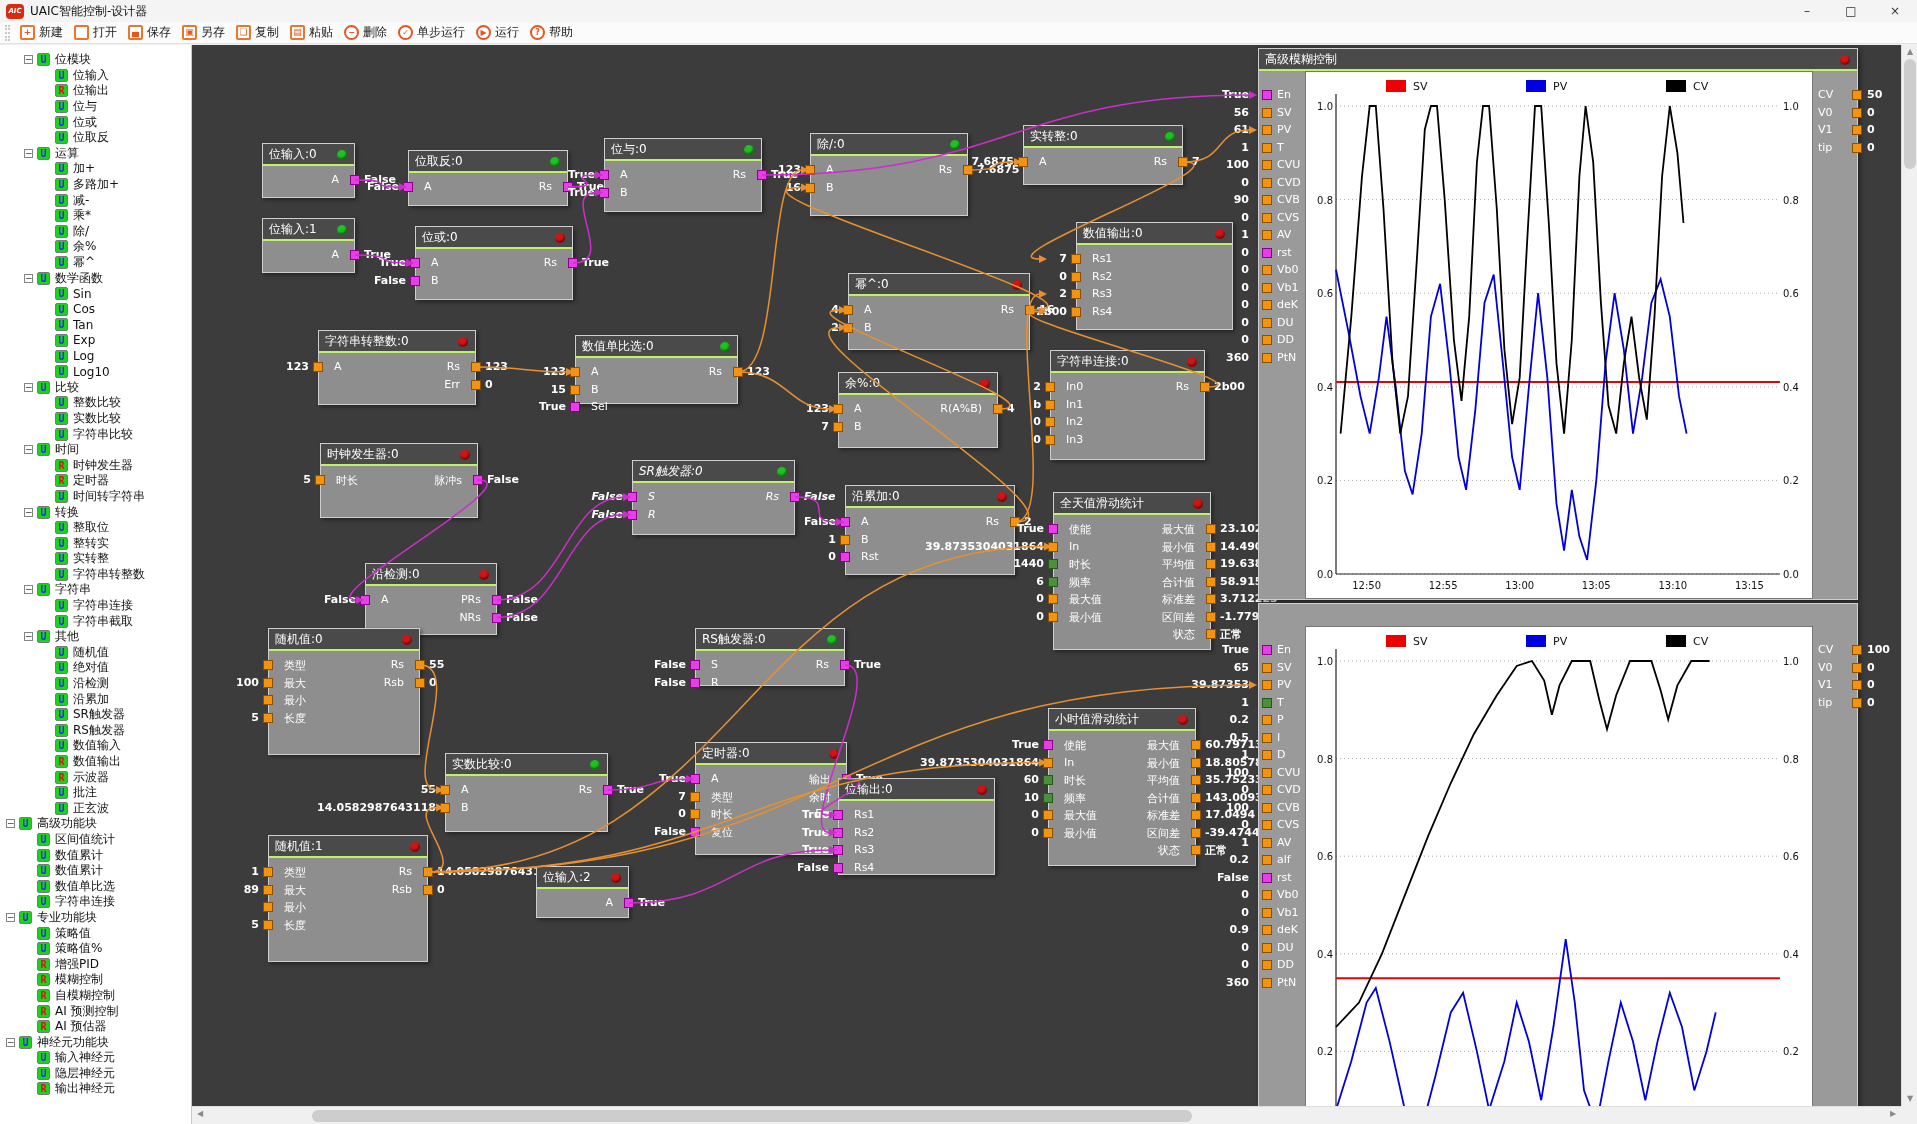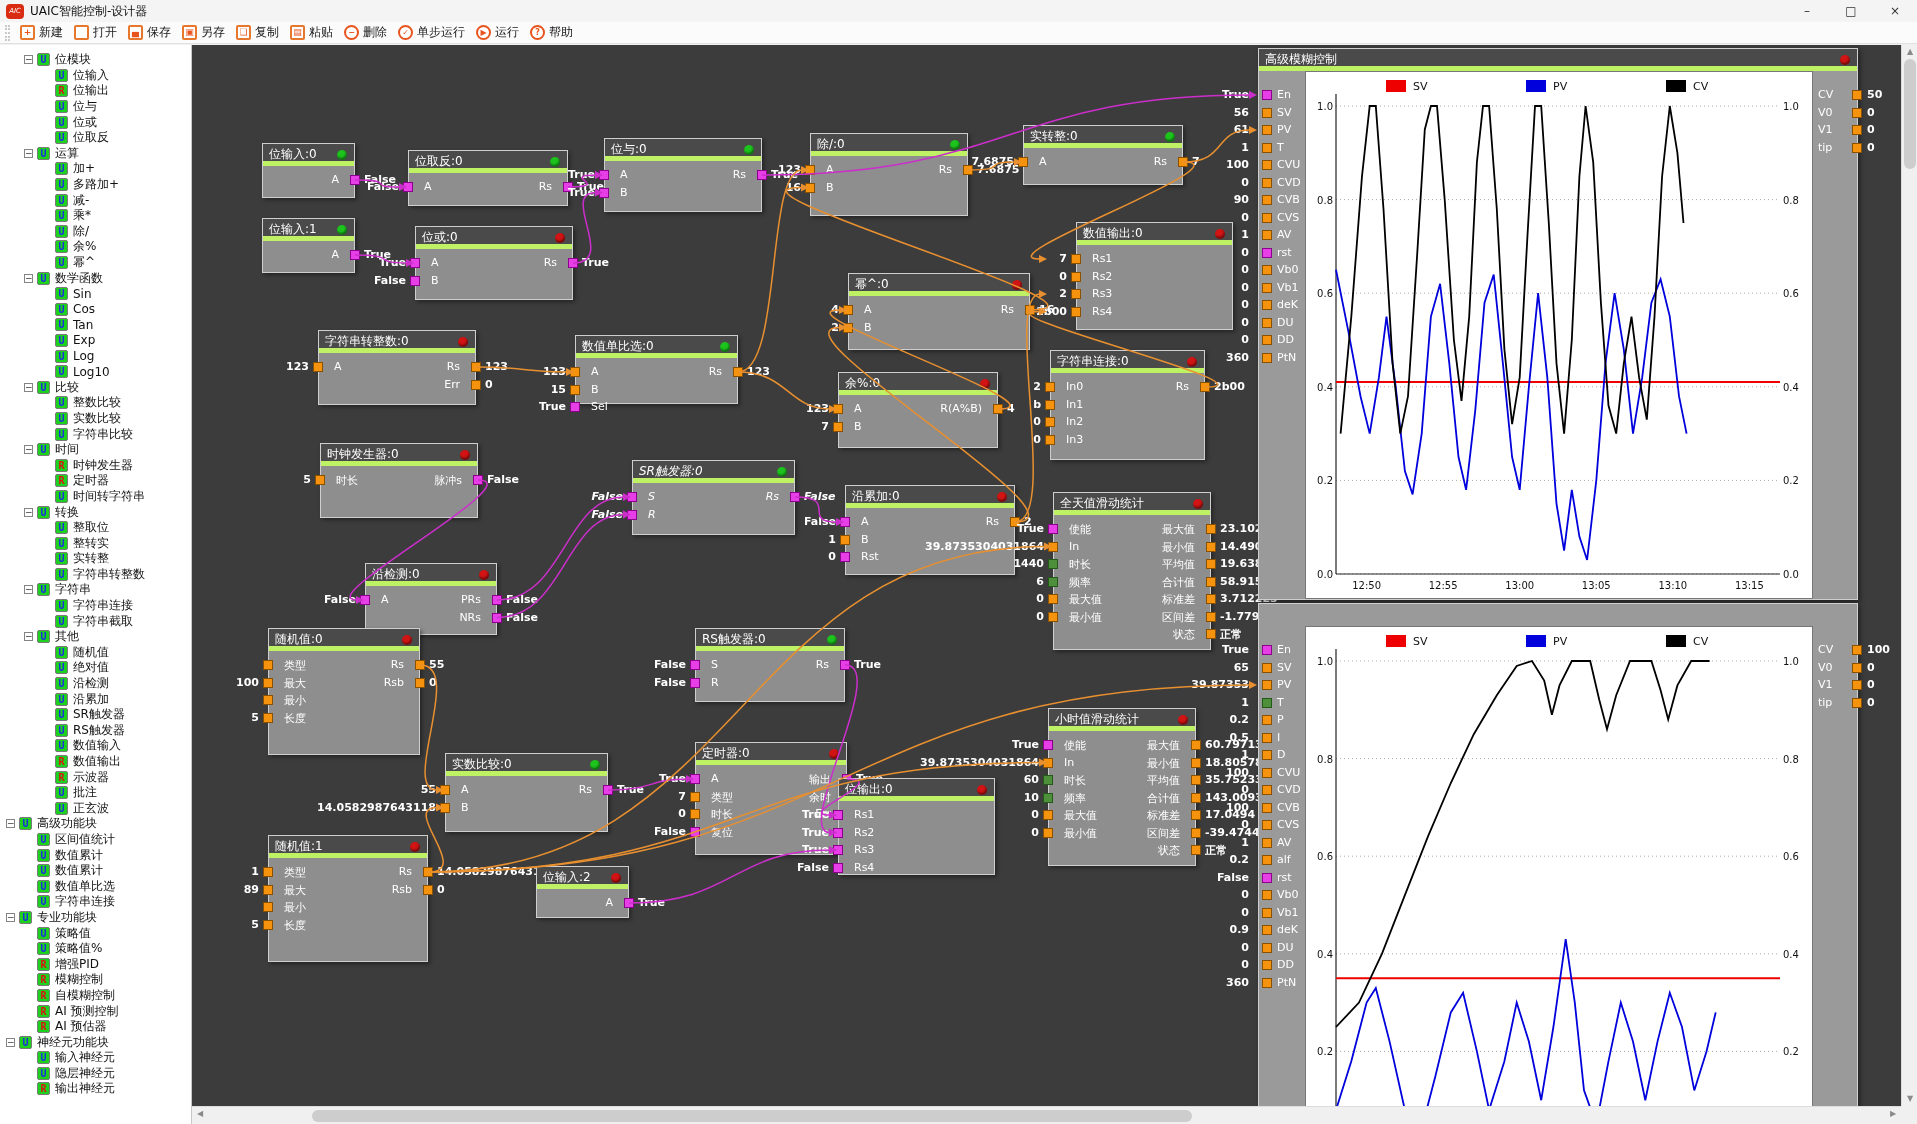--- a/index.html
+++ b/index.html
@@ -1,39 +1,39 @@
 <!DOCTYPE html>
 <html><head>
 <meta charset="utf-8">
 <style>
 *{margin:0;padding:0;box-sizing:border-box}
 html,body{width:1917px;height:1124px;overflow:hidden;font-family:"DejaVu Sans","Liberation Sans",sans-serif;background:#f0f0f0}
 .window{position:relative;width:1917px;height:1124px;background:#f0f0f0;overflow:hidden}
 
 .titlebar{height:22px;display:flex;align-items:center;padding-left:6px;background:#f4f4f4;font-size:12px;color:#111}
-.appicon{width:18px;height:15px;background:#d92b12;border-radius:4px;color:#fff;font-weight:normal;font-style:italic;font-size:7px;display:flex;align-items:center;justify-content:center;margin-right:6px}
+.appicon{width:18px;height:15px;background:#d92b12;border-radius:4px;color:#fff;font-weight:bold;font-style:italic;font-size:7px;display:flex;align-items:center;justify-content:center;margin-right:6px}
 .wbtns{margin-left:auto;display:flex;height:22px}
 .wbtn{width:44px;text-align:center;font-size:12px;color:#333;line-height:22px;cursor:default}
 
 .toolbar{height:22px;background:#fbfbfb;border-bottom:1px solid #e2e2e2;display:flex;align-items:center;padding-left:3px}
 .grip{width:5px;height:16px;border-left:2px dotted #c9c9c9;border-right:2px dotted #c9c9c9;margin:0 6px 0 2px}
 .tbtn{display:flex;align-items:center;gap:4px;padding:1px 7px 1px 4px;font-size:12px;color:#1a1a1a;cursor:default}
 .ico{width:15px;height:15px;display:inline-flex;align-items:center;justify-content:center;font-size:9px;color:#e8541e;font-weight:bold;line-height:1}
 .ico.doc,.ico.copy,.ico.paste,.ico.disk,.ico.disk2,.ico.folder{border:2px solid #e8772e;border-radius:2px;background:#fff}
 .ico.circle{border:2px solid #e8541e;border-radius:50%;background:#fff;font-size:8px}
 
 .sidebar{position:absolute;top:45px;left:0;width:192px;bottom:0;background:#fff;border-right:1px solid #c9c9c9;overflow:hidden;padding-top:7px}
 .tree-row{display:flex;align-items:center;height:15.6px;white-space:nowrap;font-size:12px;color:#111}
 .expander{width:9px;height:9px;border:1px solid #848484;background:#fff;font-size:9px;line-height:7px;text-align:center;margin-right:4px;color:#333;flex:none}
 .uicon{width:13px;height:13px;background:#1ed11e;border:1px solid #7a7a7a;border-radius:2px;font-weight:bold;font-size:10px;color:#1d2ee0;text-align:center;line-height:11px;margin-right:5px;flex:none;font-family:"DejaVu Sans Mono",monospace}
 .uicon.r{color:#dd1111}
 
 .canvas{position:absolute;left:192px;top:45px;width:1709px;height:1061px;background:#3c3c3c;overflow:hidden}
 .block{position:absolute;background:#8e8e8e;border:1px solid #cfcfcf;box-shadow:2px 2px 4px rgba(0,0,0,.4)}
-.btitle{height:22px;background:#4a4a4a;color:#fff;font-size:12px;line-height:21px;padding:0 6px;position:relative;border-bottom:5px solid #bef264;white-space:nowrap;overflow:hidden}
+.btitle{height:22px;background:#4a4a4a;color:#fff;font-size:12px;line-height:21px;padding:0 6px;position:relative;border-bottom:2px solid #bef264;white-space:nowrap;overflow:hidden}
 .dot{position:absolute;right:7px;top:6px;width:10px;height:10px;border-radius:50%;box-shadow:inset -1px -2px 2px rgba(0,0,0,.45)}
 .dot.green{background:#1dc41d}.dot.red{background:#d21414}
 .rows{position:relative;padding-top:6px}
 .brow{position:relative;height:17.5px;font-size:11px;color:#fff}
 .port{position:absolute;width:10px;height:10px;top:3px;border:1px solid #000}
 .port.o{background:#f5930e;border-color:#8a5200}
 .port.m{background:#e83ee8;border-color:#8a008a}
 .port.g{background:#4e8f3c;border-color:#245a18}
 .port.inp{left:-6px}.port.outp{right:-6px}
 .plabel-in{position:absolute;left:15px;top:1px}
@@ -861,21 +861,21 @@
             <span class="port outp m"></span>
             <span class="val vout">True</span>
           </div>
           <div class="brow">
             <span class="port inp o"></span>
             <span class="plabel-in">B</span>
             <span class="val vin">14.0582987643118</span>
           </div>
         </div>
       </div>
-      <div class="block" style="left: 503px; top: 583px; width: 150px; height: 74px;">
+      <div class="block" style="left: 503px; top: 583px; width: 150px; height: 58px;">
         <div class="btitle">RS触发器:0<span class="dot green"></span></div>
         <div class="rows">
           <div class="brow">
             <span class="port inp m"></span>
             <span class="plabel-in">S</span>
             <span class="val vin">False</span>
             <span class="plabel-out">Rs</span>
             <span class="port outp m"></span>
             <span class="val vout">True</span>
           </div>

